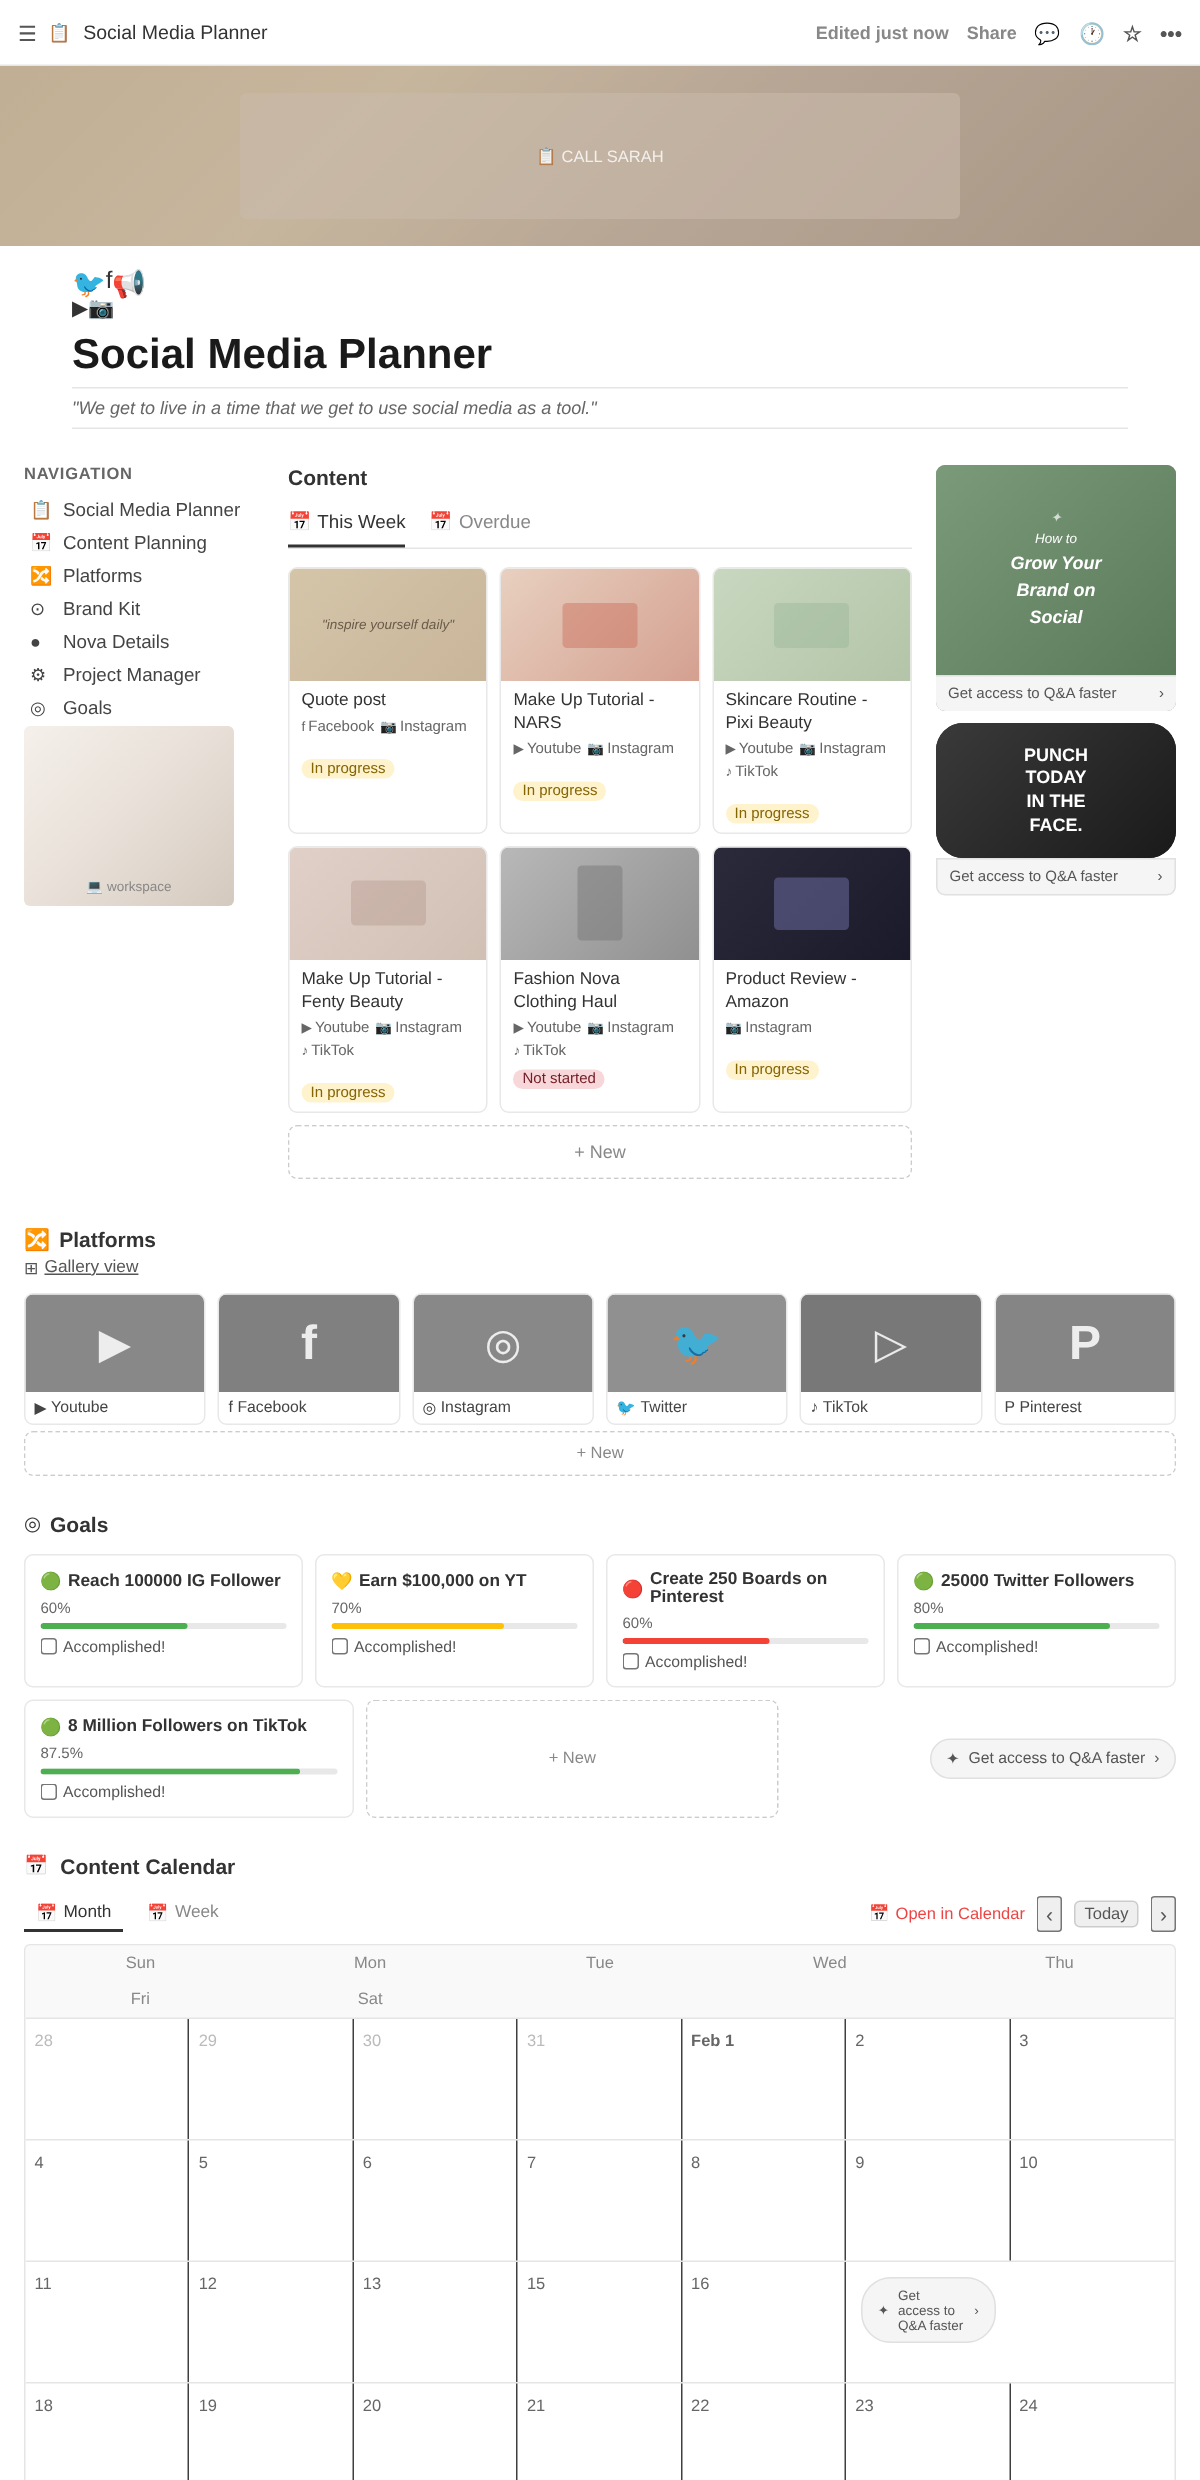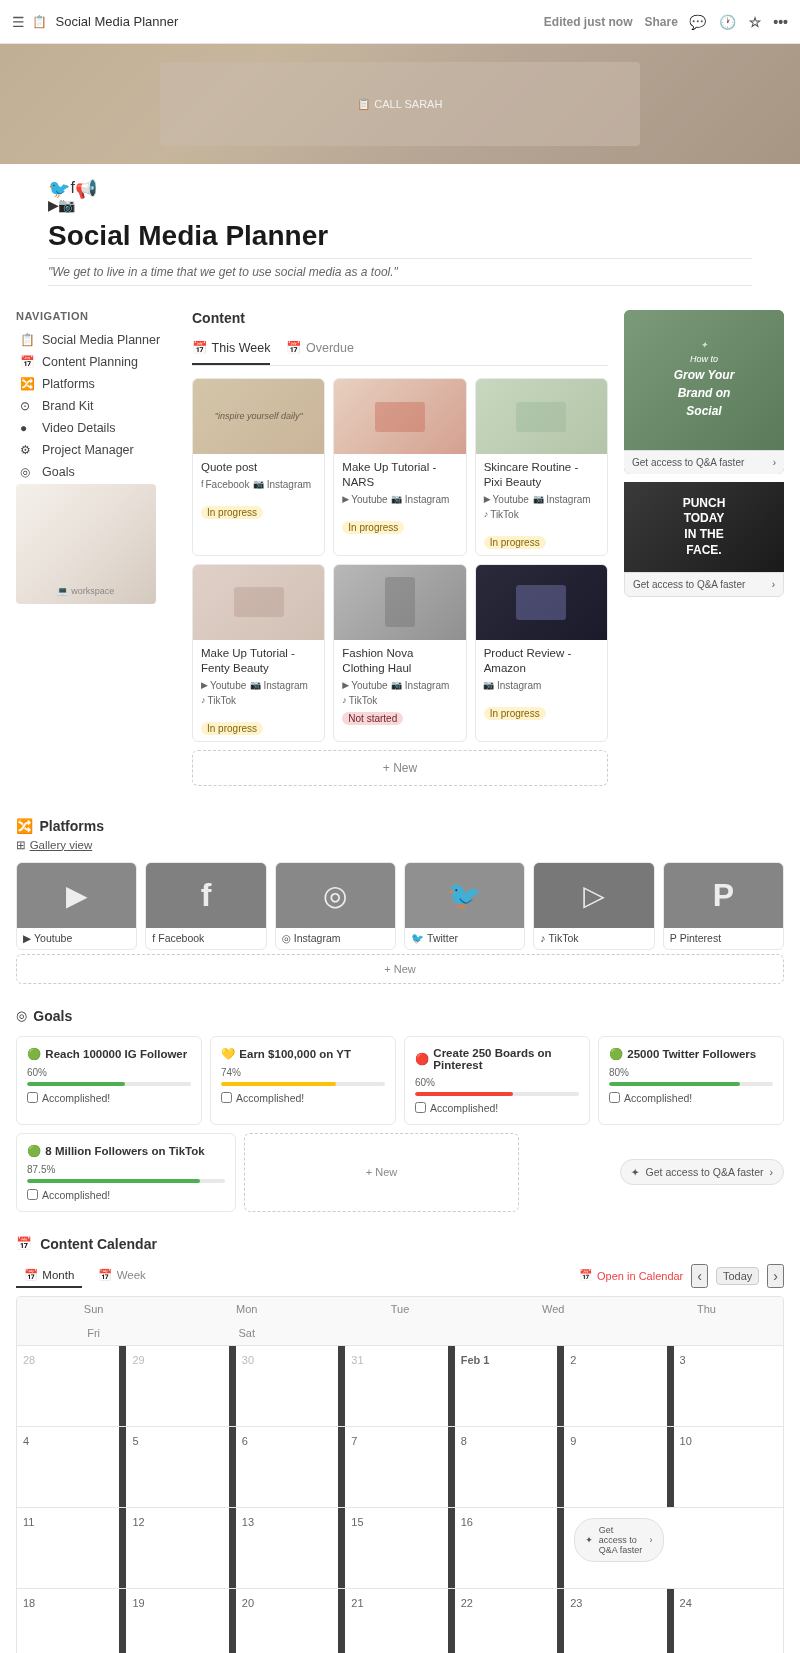--- a/index.html
+++ b/index.html
@@ -59,21 +59,21 @@
     
     .right-sidebar { width: 160px; flex-shrink: 0; }
     .sidebar-banner { width: 100%; background: #8a9a8a; border-radius: 6px; overflow: hidden; margin-bottom: 8px; }
     .banner-main { height: 140px; display: flex; align-items: center; justify-content: center; background: linear-gradient(135deg, #7a8f7a, #9aaa9a); padding: 12px; text-align: center; }
     .cta-bar { display: flex; align-items: center; justify-content: space-between; padding: 6px 8px; background: #f5f5f5; border-top: 1px solid #e0e0e0; cursor: pointer; }
     .cta-text { font-size: 10px; color: #555; }
     .cta-arrow { font-size: 10px; color: #555; }
     .tips-list { background: #f9f9f9; border-radius: 6px; overflow: hidden; margin-bottom: 8px; }
     .tip-item { padding: 6px 10px; border-bottom: 1px solid #e8e8e8; font-size: 10.5px; color: #444; }
     .tip-item:last-child { border-bottom: none; }
-    .motivational-banner { width: 100%; height: 90px; background: #0f172a; border-radius: 0; overflow: hidden; display: flex; align-items: center; justify-content: center; position: relative; margin-bottom: 4px; }
+    .motivational-banner { width: 100%; height: 90px; background: #0f172a; border-radius: 18px; overflow: hidden; display: flex; align-items: center; justify-content: center; position: relative; margin-bottom: 4px; }
     .motivational-text { color: #fff; font-size: 12px; font-weight: 700; text-align: center; line-height: 1.3; text-transform: uppercase; padding: 8px; }
 
     
     .platforms-section { margin-bottom: 24px; }
     .gallery-view-label { display: flex; align-items: center; gap: 4px; font-size: 11.5px; color: #555; margin-bottom: 10px; cursor: pointer; }
     .platforms-grid { display: grid; grid-template-columns: repeat(6, 1fr); gap: 8px; }
     .platform-card { border: 1px solid #e8e8e8; border-radius: 6px; overflow: hidden; cursor: pointer; }
     .platform-card-img { width: 100%; height: 65px; display: flex; align-items: center; justify-content: center; background: #888; }
     .platform-logo { font-size: 28px; color: rgba(255,255,255,0.85); }
     .platform-name { padding: 4px 6px; font-size: 10.5px; color: #444; display: flex; align-items: center; gap: 3px; }
@@ -105,21 +105,21 @@
     .open-calendar-btn { display: flex; align-items: center; gap: 4px; font-size: 11px; color: #e44; cursor: pointer; }
     .nav-btn { font-size: 14px; cursor: pointer; color: #555; padding: 2px 4px; }
     .today-btn { font-size: 11px; color: #555; cursor: pointer; border: 1px solid #ccc; border-radius: 4px; padding: 2px 6px; }
     .calendar-month-title { font-size: 13px; font-weight: 600; color: #333; margin-bottom: 8px; }
     .calendar-grid { border: 1px solid #e5e5e5; border-radius: 4px; overflow: hidden; }
     .calendar-days-header { display: grid; grid-template-columns: repeat(5, 1fr); background: #f9f9f9; border-bottom: 1px solid #e5e5e5; }
     .cal-day-header { padding: 6px; text-align: center; font-size: 11px; color: #888; font-weight: 500; }
     .calendar-weeks { }
     .calendar-week { display: grid; grid-template-columns: repeat(7, 1fr); border-bottom: 1px solid #e5e5e5; min-height: 80px; }
     .calendar-week:last-child { border-bottom: none; }
-    .cal-cell { border-right: 7px solid #404040; padding: 6px; min-height: 80px; vertical-align: top; }
+    .cal-cell { border-right: 1px solid #404040; padding: 6px; min-height: 80px; vertical-align: top; }
     .cal-cell:last-child { border-right: none; }
     .cal-date { font-size: 11px; color: #666; margin-bottom: 2px; }
     .cal-date.other-month { color: #bbb; }
 
     
     .section-heading { font-size: 14px; font-weight: 600; color: #333; padding: 8px 0 4px; display: flex; align-items: center; gap: 6px; }
 
     .hamburger { font-size: 14px; cursor: pointer; }
 
     
@@ -200,21 +200,21 @@
       <div class="nav-item">
         <span class="nav-item-icon">🔀</span>
         <span>Platforms</span>
       </div>
       <div class="nav-item">
         <span class="nav-item-icon">⊙</span>
         <span>Brand Kit</span>
       </div>
       <div class="nav-item">
         <span class="nav-item-icon">●</span>
-        <span>Video Details</span>
+        <span>Nova Details</span>
       </div>
       <div class="nav-item">
         <span class="nav-item-icon">⚙</span>
         <span>Project Manager</span>
       </div>
       <div class="nav-item">
         <span class="nav-item-icon">◎</span>
         <span>Goals</span>
       </div>
       <div class="nav-image">
@@ -487,21 +487,21 @@
           <input type="checkbox" style="">
           <span>Accomplished!</span>
         </div>
       </div>
 
       <div class="goal-card">
         <div class="goal-title">
           <span>💛</span>
           <span>Earn $100,000 on YT</span>
         </div>
-        <div class="goal-percent">74%</div>
+        <div class="goal-percent">70%</div>
         <div class="goal-progress-bar">
           <div class="goal-progress-fill" style="width:70%; background:#ffc107;"></div>
         </div>
         <div class="goal-checkbox">
           <input type="checkbox" style="">
           <span>Accomplished!</span>
         </div>
       </div>
 
       <div class="goal-card">

